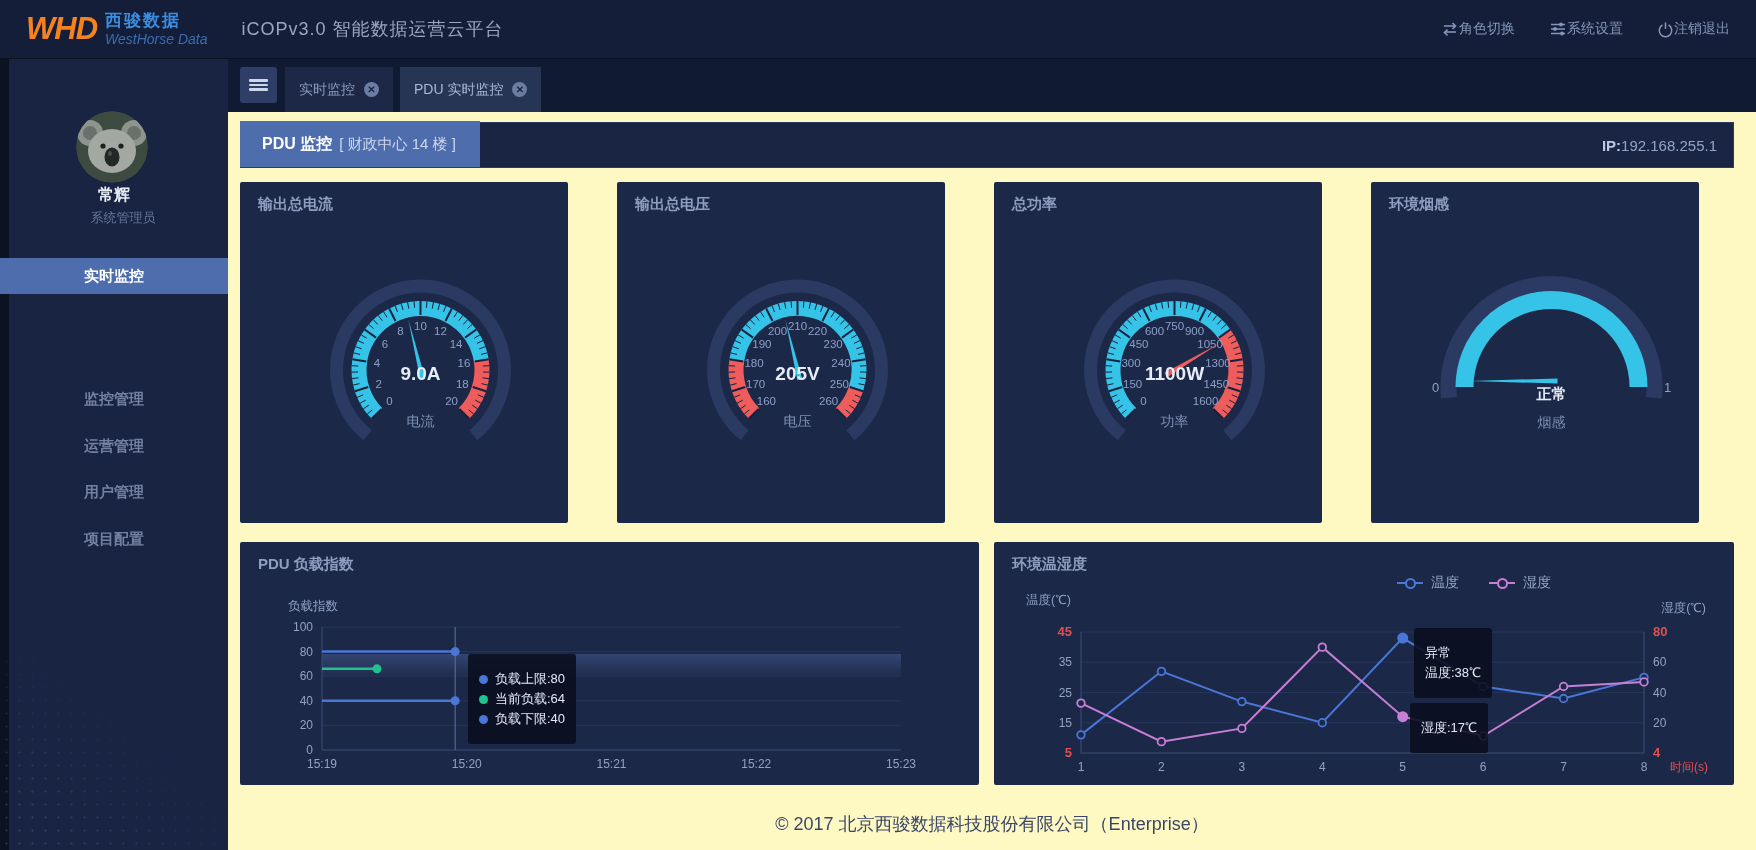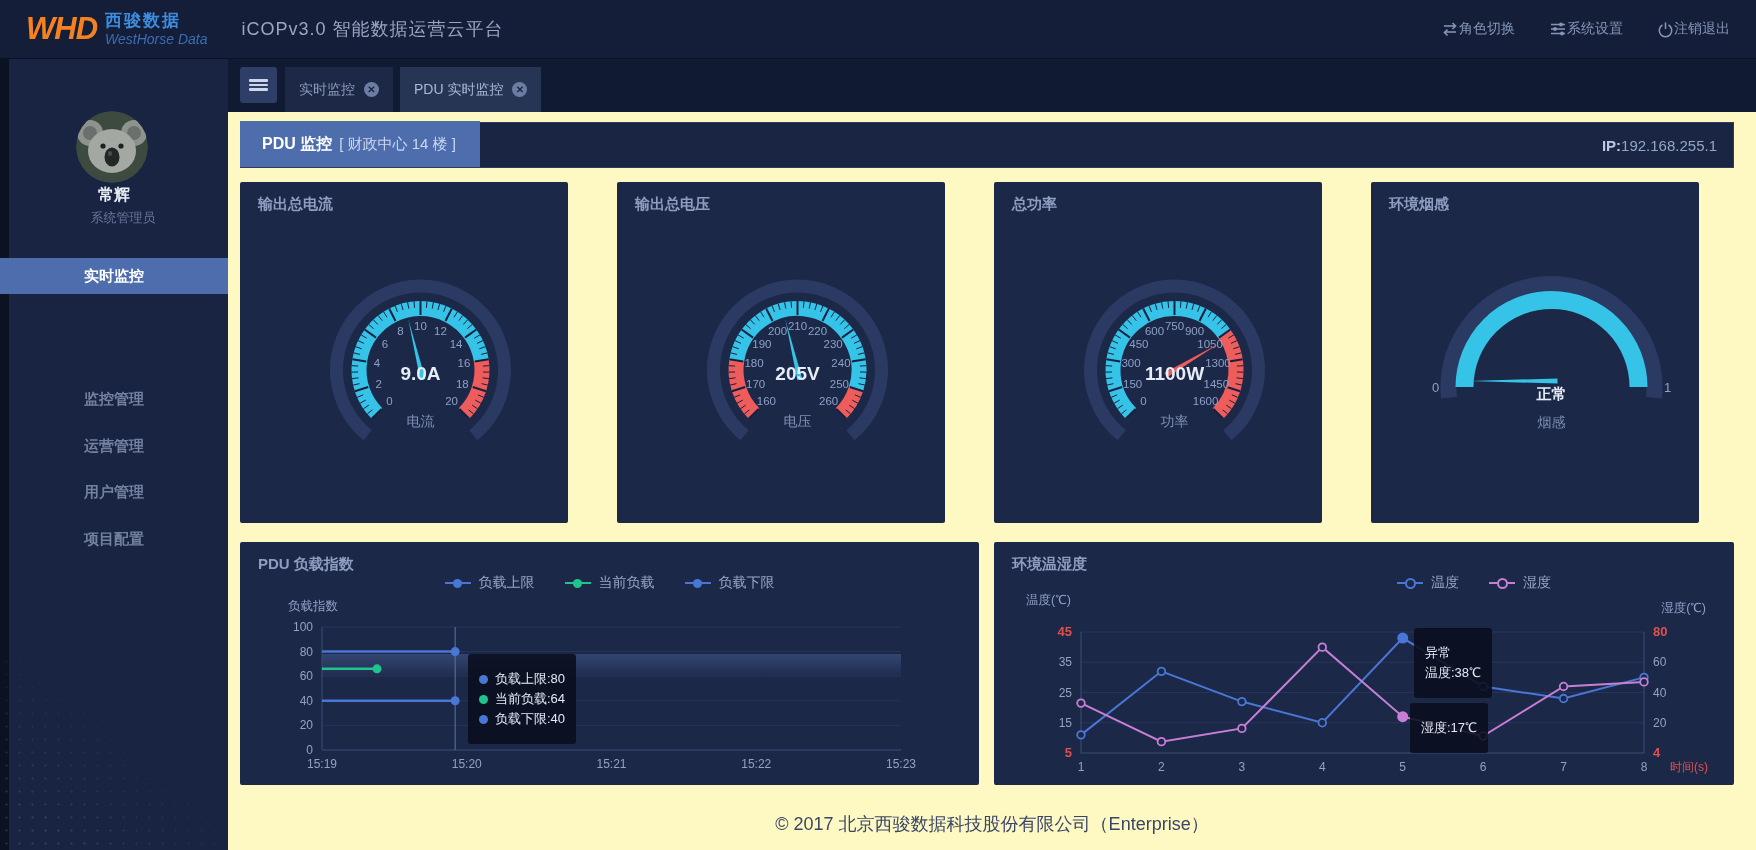--- a/index.html
+++ b/index.html
@@ -428,43 +428,20 @@
         <text x="64.5" y="175" text-anchor="middle" dy="0.35em" fill="#8da0c8" font-size="13" font-family="&quot;Liberation Sans&quot;,sans-serif">0</text>
         <text x="296.5" y="175" text-anchor="middle" dy="0.35em" fill="#8da0c8" font-size="13" font-family="&quot;Liberation Sans&quot;,sans-serif">1</text>
         <polygon points="98.5,169 186.5,171.6 186.5,166.4" fill="#35c3e8"></polygon>
         <text x="180.5" y="187" text-anchor="middle" fill="#e6edf9" font-weight="bold" font-size="15" font-family="&quot;Liberation Sans&quot;,sans-serif">正常</text>
         <text x="180.5" y="215" text-anchor="middle" fill="#7e90b4" font-size="14" font-family="&quot;Liberation Sans&quot;,sans-serif">烟感</text>
       </svg>
   </div>
 
   <div class="card b-card bl">
     <h3 class="card-title">PDU 负载指数</h3>
-    <div class="legend">
-      <div class="lg-item">
-        <span class="lm">
-            <i class="ln" style="background: rgb(74, 119, 214);"></i>
-            <i class="dt" style="background: rgb(74, 119, 214);"></i>
-          </span>
-        <span>负载上限</span>
-      </div>
-      <div class="lg-item">
-        <span class="lm">
-            <i class="ln" style="background: rgb(31, 196, 141);"></i>
-            <i class="dt" style="background: rgb(31, 196, 141);"></i>
-          </span>
-        <span>当前负载</span>
-      </div>
-      <div class="lg-item">
-        <span class="lm">
-            <i class="ln" style="background: rgb(74, 119, 214);"></i>
-            <i class="dt" style="background: rgb(74, 119, 214);"></i>
-          </span>
-        <span>负载下限</span>
-      </div>
-    </div>
     <span class="axis-label" style="left:48px;top:56px;">负载指数</span>
     <svg class="chart-svg" width="739" height="243">
         <defs>
           <linearGradient id="bandg" x1="0" y1="0" x2="0" y2="1">
             <stop offset="0%" stop-color="rgba(104,138,210,0.30)"></stop>
             <stop offset="100%" stop-color="rgba(104,138,210,0.04)"></stop>
           </linearGradient>
         </defs>
         <rect x="82" y="112.06" width="579" height="22.139999999999986" fill="url(#bandg)"></rect>
         <line x1="82" y1="208" x2="661" y2="208" stroke="#3a4c77" stroke-width="1"></line>

